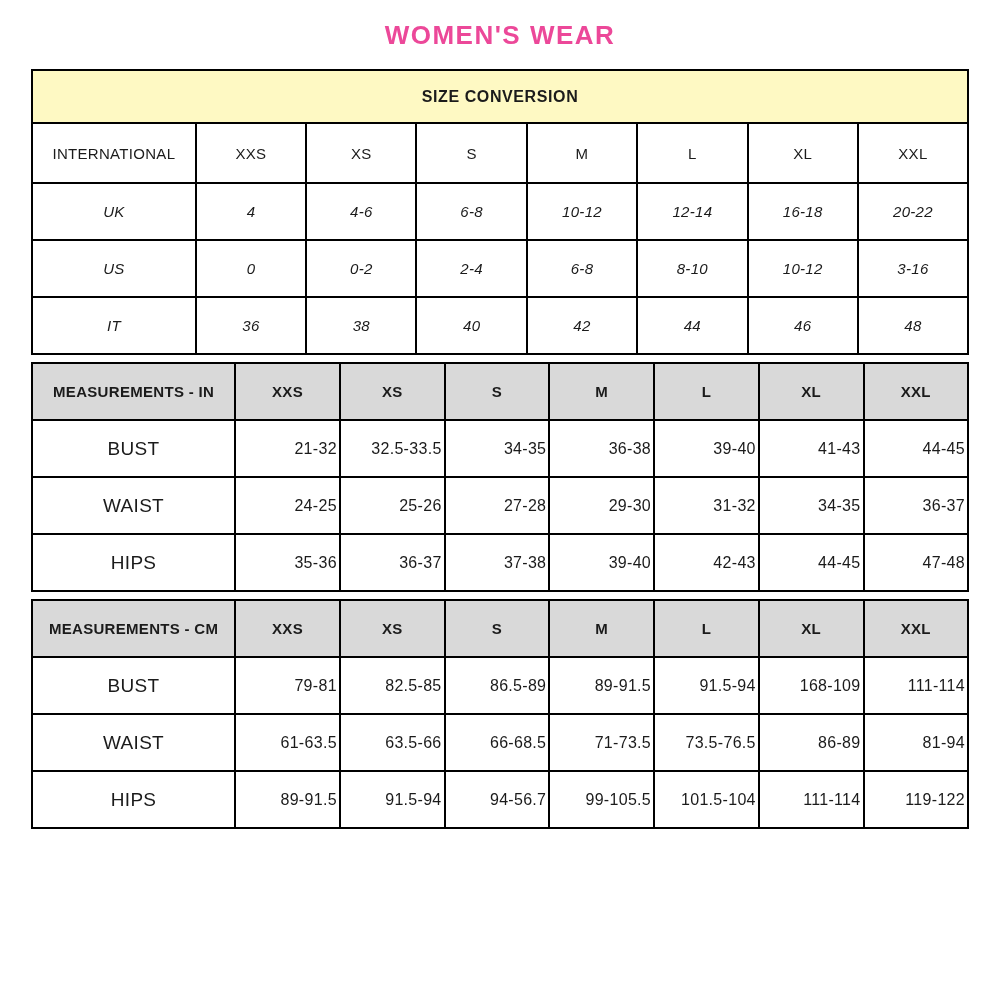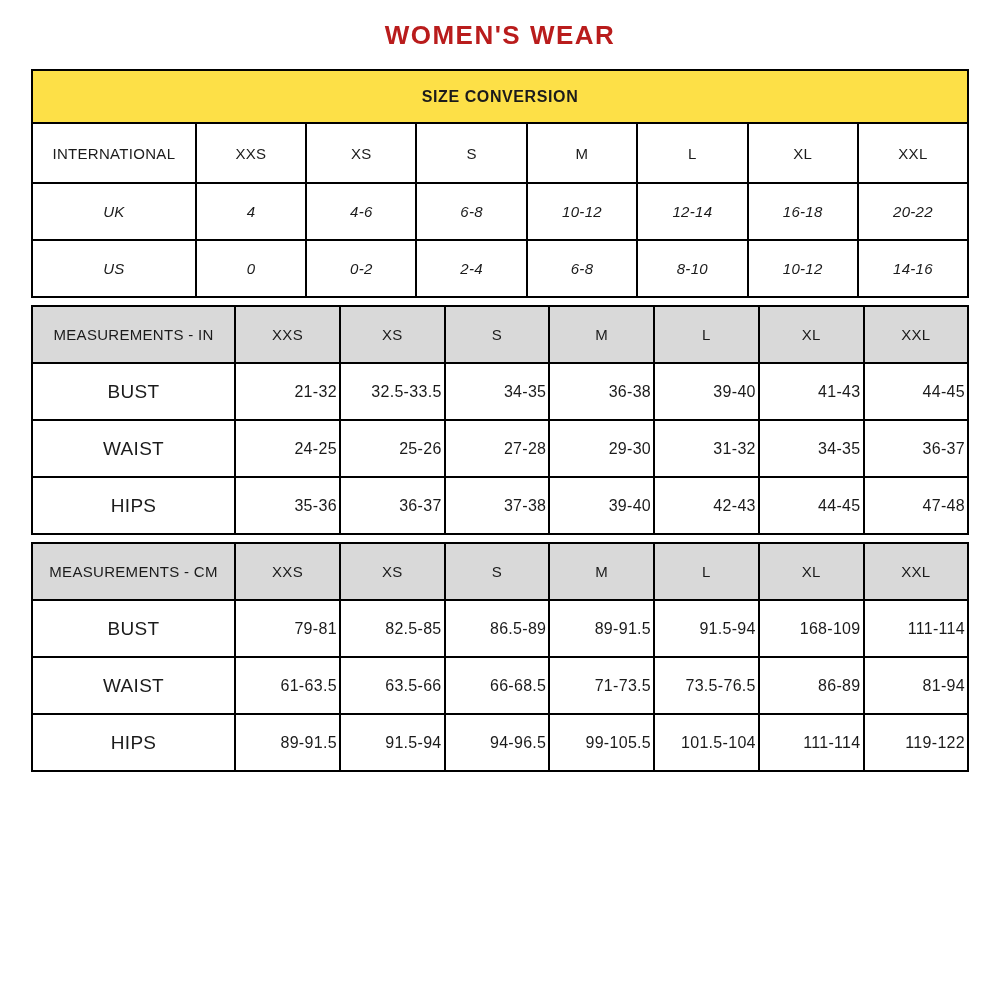--- a/index.html
+++ b/index.html
@@ -15,40 +15,40 @@
     box-sizing:border-box;
     padding:12px 31px 0 31px;
     background:#ffffff;
   }
   .title{
     text-align:center;
     font-size:26px;
     font-weight:700;
     letter-spacing:1.5px;
     margin:8px 0 18px 0;
-    color:#b91c1c;
+    color:#ec4899;
   }
   table{
     border-collapse:collapse;
     width:100%;
     table-layout:fixed;
   }
   .tbl{ margin-bottom:7px; }
   th, td{
     border:2px solid #000000;
     text-align:center;
     vertical-align:middle;
     font-weight:400;
     letter-spacing:0.3px;
     padding:0 2px;
     overflow:hidden;
   }
   
   .band{
-    background:#fde047;
+    background:#fef9c3;
     font-weight:700;
     font-size:16px;
     letter-spacing:0.6px;
     height:51px;
   }
   
   .t1 .cols th{
     background:#ffffff;
     font-weight:400;
     font-size:15px;
@@ -56,21 +56,21 @@
     margin-left:8px;
   }
   .t1 td, .t1 .rowlabel{
     font-size:15px;
     height:55px;
     font-style:italic;
   }
   
   .tm .hdr th{
     background:#d9d9d9;
-    font-weight:400;
+    font-weight:700;
     font-size:15px;
     height:55px;
   }
   .tm .rowlabel{
     font-size:19px;
     font-weight:400;
     height:55px;
   }
   .tm td{
     font-size:16px;
@@ -123,21 +123,31 @@
           <td>20-22</td>
         </tr>
         <tr>
           <th class="rowlabel">US</th>
           <td>0</td>
           <td>0-2</td>
           <td>2-4</td>
           <td>6-8</td>
           <td>8-10</td>
           <td>10-12</td>
-          <td>14-16</td>
+          <td>3-16</td>
+        </tr>
+        <tr>
+          <th class="rowlabel">IT</th>
+          <td>36</td>
+          <td>38</td>
+          <td>40</td>
+          <td>42</td>
+          <td>44</td>
+          <td>46</td>
+          <td>48</td>
         </tr>
       </tbody>
   </table>
 
   <table class="tbl tm">
     <colgroup>
       <col style="width:21.7%">
       <col style="width:11.19%">
         <col style="width:11.19%">
         <col style="width:11.19%">
@@ -229,21 +239,21 @@
           <td>66-68.5</td>
           <td>71-73.5</td>
           <td>73.5-76.5</td>
           <td>86-89</td>
           <td>81-94</td>
         </tr>
         <tr>
           <th class="rowlabel">HIPS</th>
           <td>89-91.5</td>
           <td>91.5-94</td>
-          <td>94-96.5</td>
+          <td>94-56.7</td>
           <td>99-105.5</td>
           <td>101.5-104</td>
           <td>111-114</td>
           <td>119-122</td>
         </tr>
       </tbody>
   </table>
 
 </div>
 

